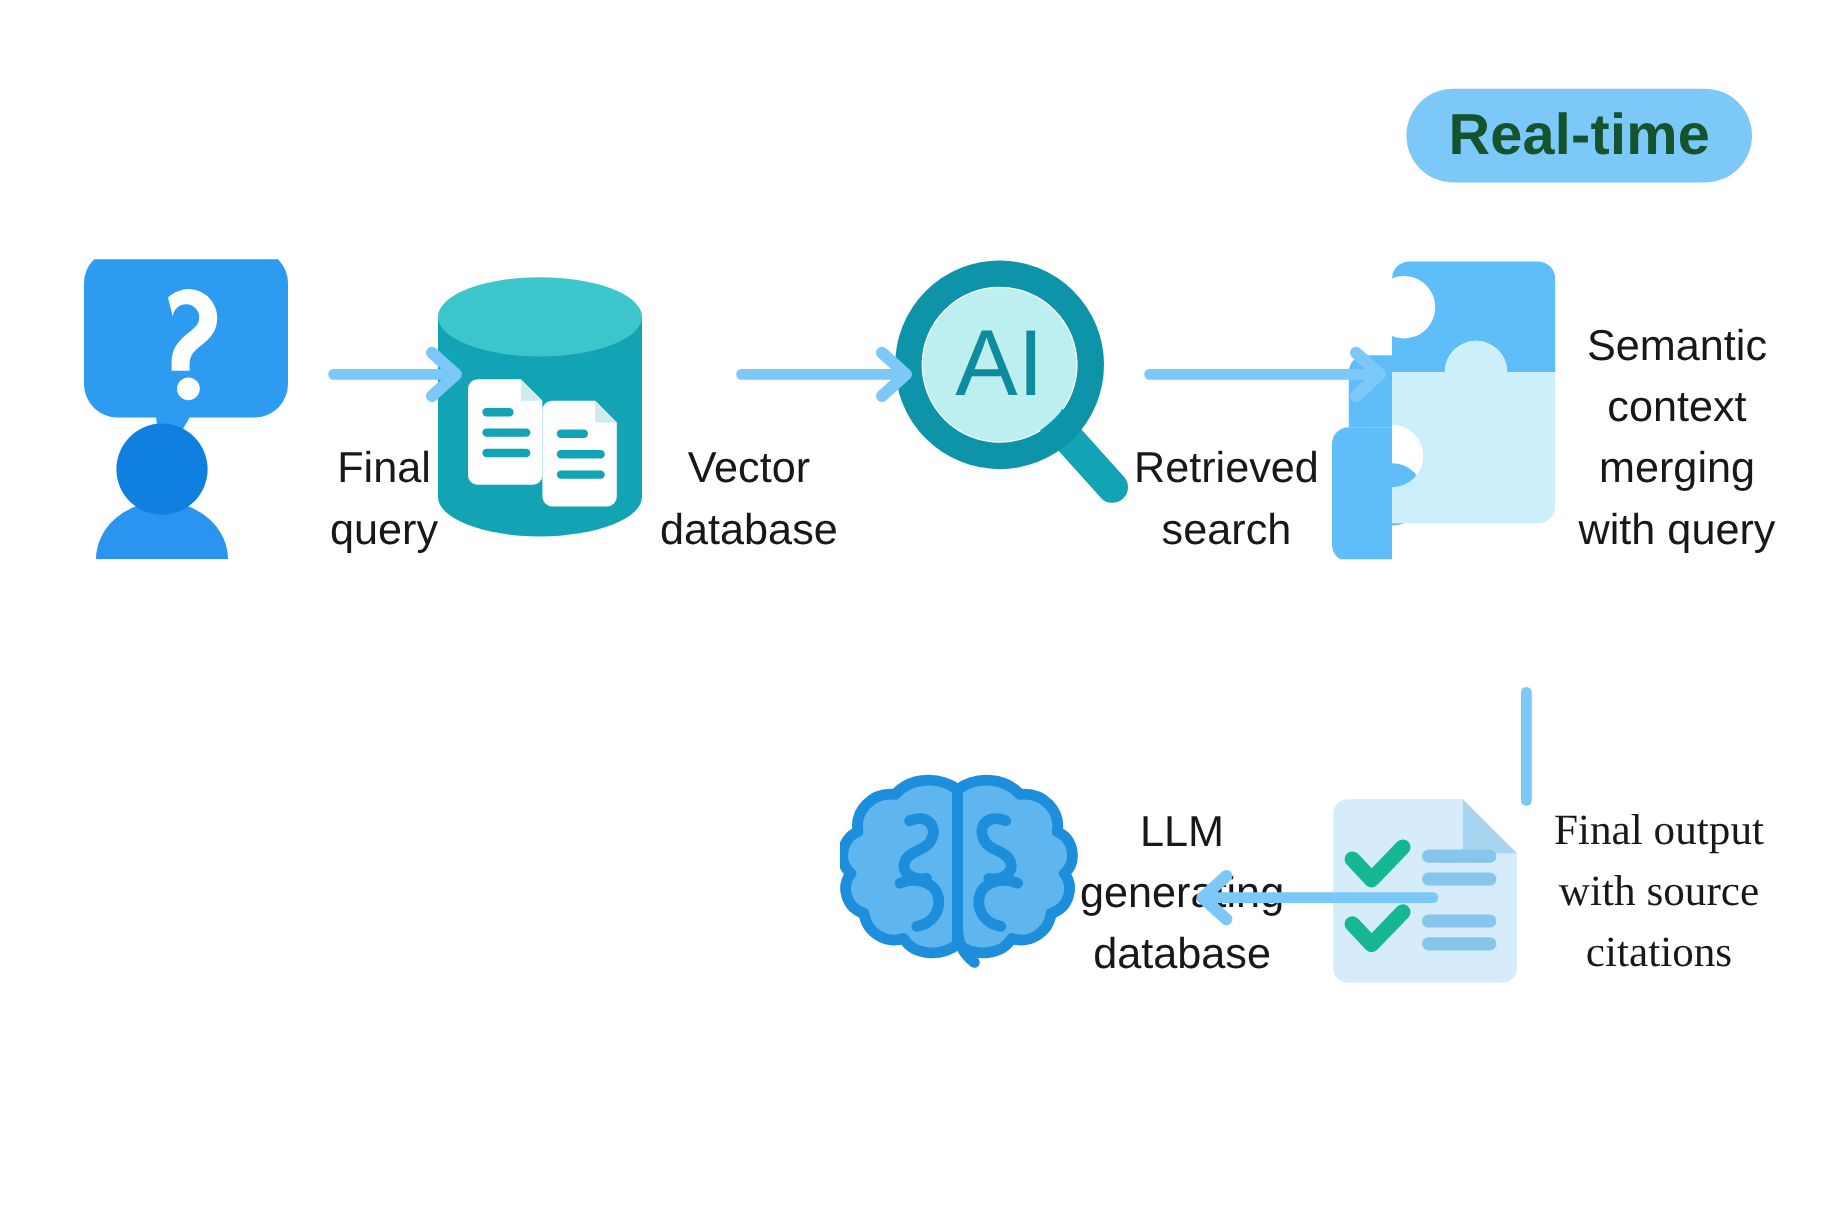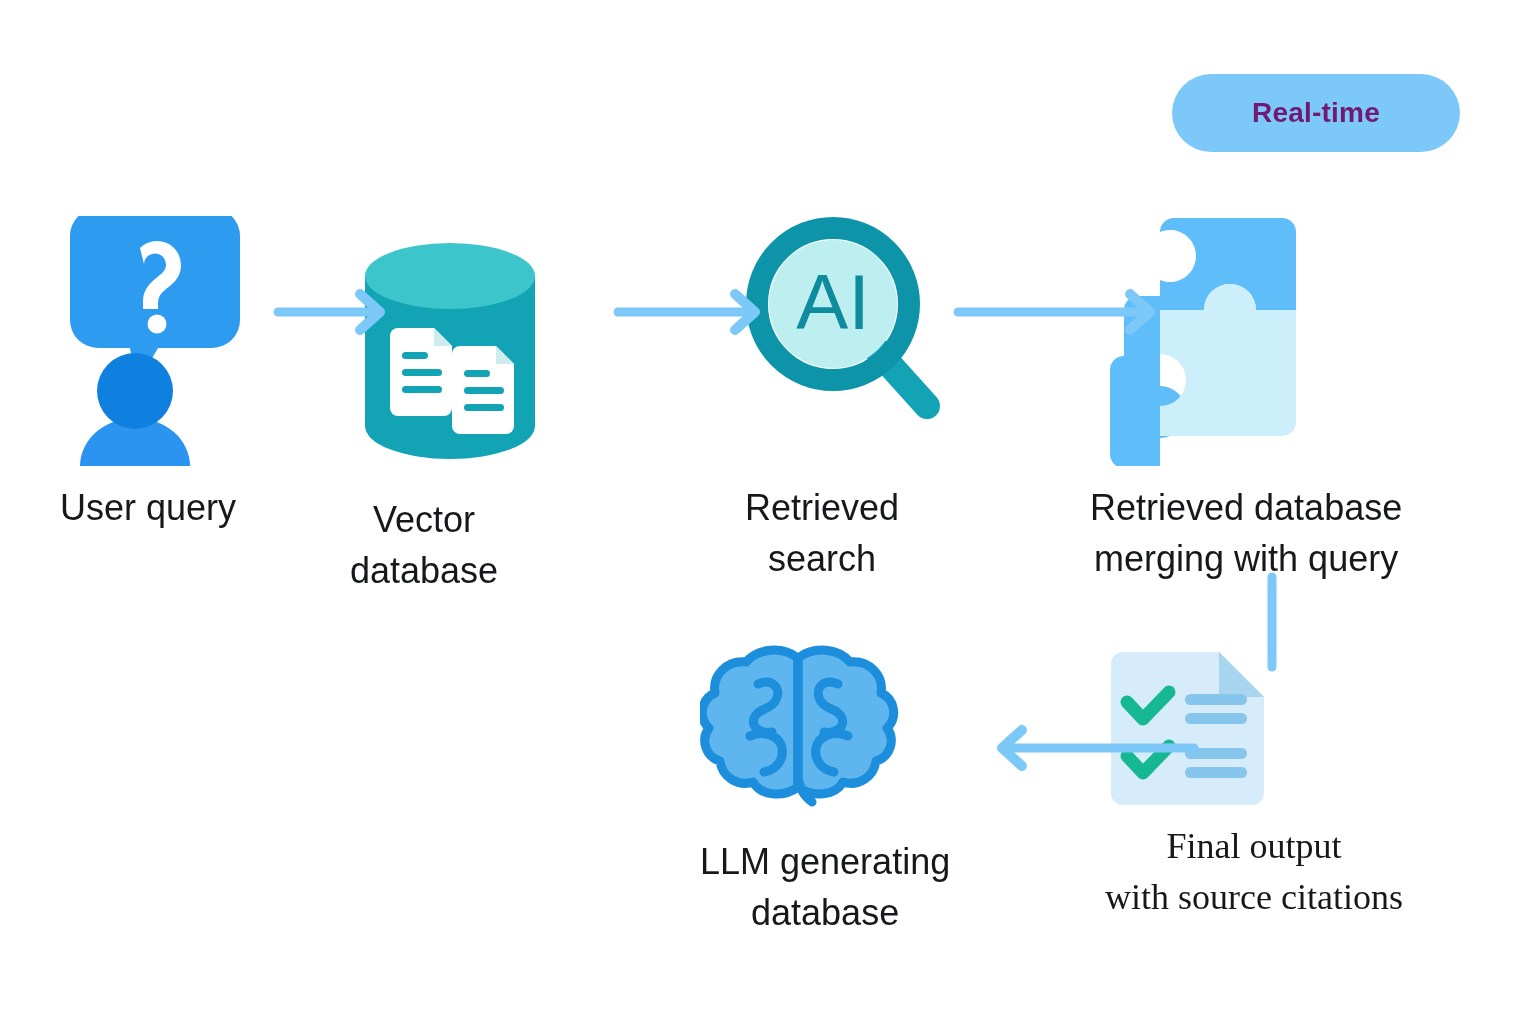--- a/index.html
+++ b/index.html
@@ -30,50 +30,50 @@
     top: 74px;
     width: 288px;
     height: 78px;
     border-radius: 39px;
     background: #7CC8F8;
     display: flex;
     align-items: center;
     justify-content: center;
   }
   .badge-label {
-    color: #701a75;
-    font-size: 28px;
+    color: #14532d;
+    font-size: 48px;
     font-weight: bold;
     letter-spacing: 0.2px;
     line-height: 1;
   }
 
   
   .node {
     position: absolute;
     display: flex;
-    flex-direction: column;
-    align-items: flex-start;
+    flex-direction: row;
+    align-items: flex-end;
   }
   .node-art {
     position: relative;
   }
   .node-label {
     margin-top: 16px;
     text-align: center;
     font-size: 36px;
     line-height: 1.42;
     color: #16181c;
     white-space: pre-line;
     font-weight: normal;
   }
 
   
   #node-user-query   { left: 60px;   top: 216px; width: 330px; }
-  #node-vector-db    { left: 350px;  top: 228px; width: 310px; }
+  #node-vector-db    { left: 350px;  top: 216px; width: 310px; }
   #node-semantic     { left: 745px;  top: 216px; width: 300px; }
   #node-retrieved    { left: 1090px; top: 216px; width: 400px; }
   #node-llm          { left: 700px;  top: 640px; width: 360px; }
   #node-final        { left: 1105px; top: 650px; width: 390px; font-family: Liberation Serif, serif; }
 
   
   .connector { position: absolute; }
   #arrow-1 { left: 272px;  top: 286px; }
   #arrow-2 { left: 612px;  top: 286px; }
   #arrow-3 { left: 952px;  top: 286px; }
@@ -98,21 +98,21 @@
         <path d="M10 20 a28 28 0 0 1 28 -28 h114 a28 28 0 0 1 28 28 v84 a28 28 0 0 1 -28 28 h-54 l-22 38 l-6 -38 h-32 a28 28 0 0 1 -28 -28 z" fill="#2D9BF0"></path>
 
         <path d="M80 32 a24 24 0 0 1 41 17 c0 14 -10 20 -16 25 c-5 4 -7 8 -7 14 v5 h-15 v-7 c0 -11 5 -17 12 -23 c6 -5 11 -8 11 -14 a11 11 0 0 0 -22 -1 z" fill="#ffffff"></path>
         <circle cx="97" cy="108" r="9.5" fill="#ffffff"></circle>
 
         <path d="M20 250 a55 48 0 0 1 110 0 z" fill="#2A94F0"></path>
 
         <circle cx="75" cy="175" r="38" fill="#1080E0"></circle>
       </svg>
     </div>
-    <div class="node-label">User query</div>
+    <div class="node-label">Final query</div>
   </div>
 
   <div class="node" id="node-vector-db">
     <div class="node-art">
       <svg width="200" height="250" viewBox="0 0 200 250" aria-hidden="true">
 
         <path d="M15 48 v150 a85 33 0 0 0 170 0 v-150 z" fill="#12A3B4"></path>
 
         <ellipse cx="100" cy="48" rx="85" ry="33" fill="#3CC6CC"></ellipse>
 
@@ -156,21 +156,21 @@
 
         <path d="M70 16 a14 14 0 0 1 14 -14 h108 a14 14 0 0 1 14 14 v78 h-40
                  a26 26 0 1 0 -52 0 h-44 v-30 a26 26 0 1 0 0 -48 z" fill="#5FBDFA"></path>
         <path d="M20 154 a14 14 0 0 1 14 -14 h36 v30 a26 26 0 1 1 0 52 v30 h-36 a14 14 0 0 1 -14 -14 z" fill="#5FBDFA"></path>
         <path d="M34 94 a14 14 0 0 1 14 -14 h22 v60 h-36 z" fill="#5FBDFA"></path>
 
         <path d="M70 94 h44 a26 26 0 1 1 52 0 h40 v112 a14 14 0 0 1 -14 14 h-122 v-30
                  a26 26 0 1 0 0 -52 z" fill="#CDEFFB"></path>
       </svg>
     </div>
-    <div class="node-label">Retrieved database
+    <div class="node-label">Semantic context
 merging with query</div>
   </div>
 
   <div class="node" id="node-llm">
     <div class="node-art">
       <svg width="200" height="180" viewBox="0 0 200 180" aria-hidden="true">
         <g fill="#5FB6EE" stroke="#1C8EDC" stroke-width="9" stroke-linejoin="round" stroke-linecap="round">
 
           <path d="M98 18 c-16 -12 -40 -10 -52 4 c-20 -2 -34 14 -31 31 c-14 6 -17 25 -6 35
                    c-9 12 -3 29 11 33 c2 16 18 26 33 21 c8 14 30 16 45 5 z"></path>

